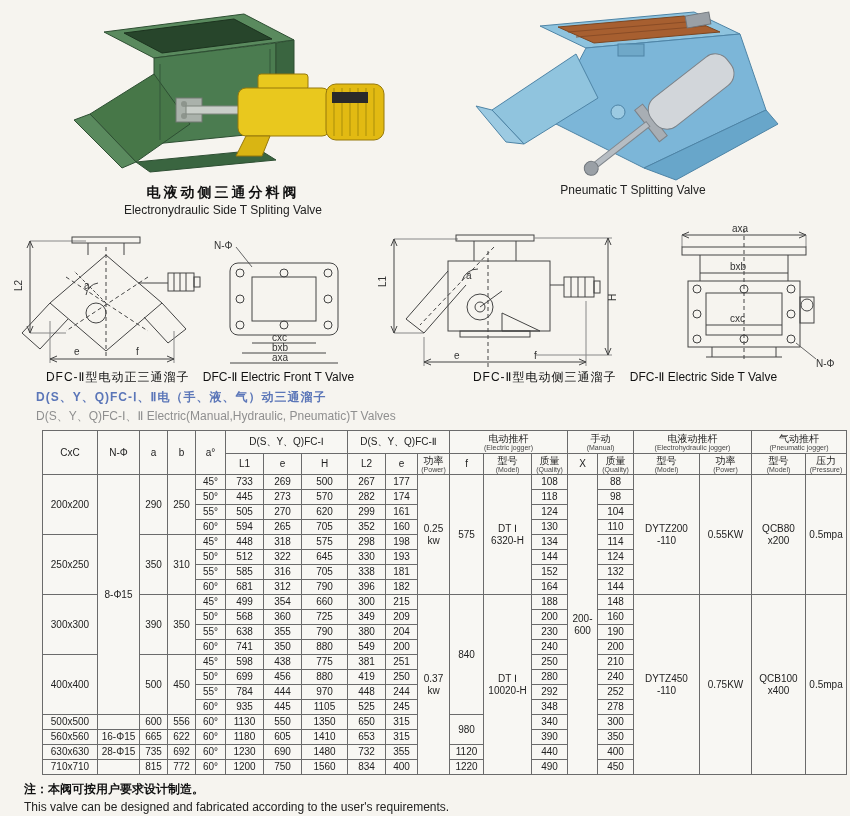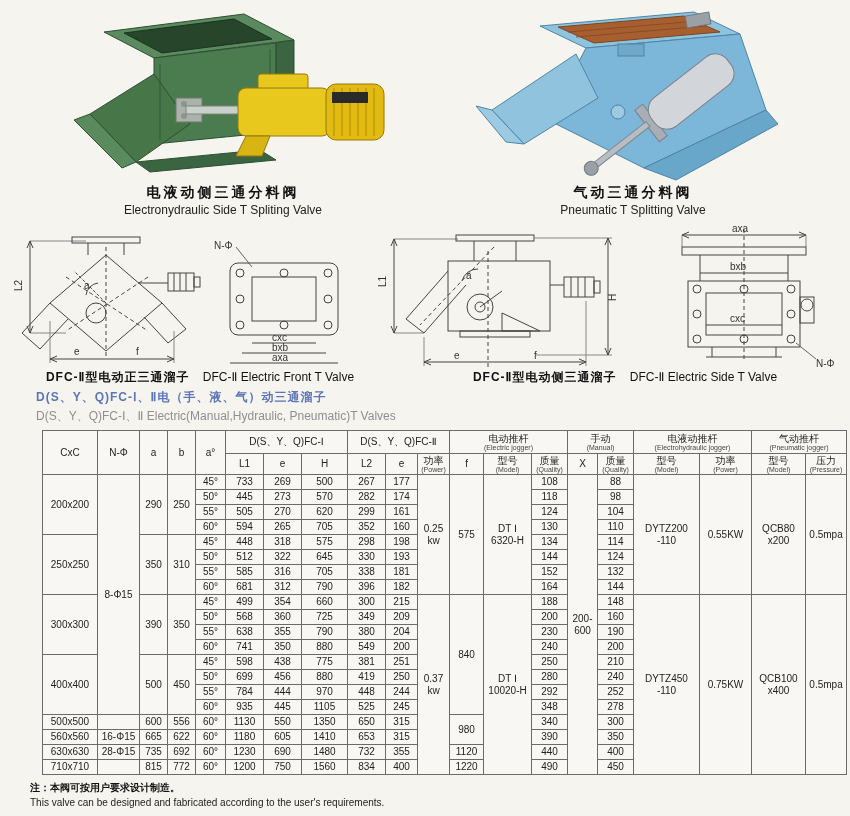--- a/index.html
+++ b/index.html
@@ -15,21 +15,21 @@
   .photo-fig{width:386px;text-align:center;margin:0;}
   .photo-fig svg{display:block;margin:0 auto;}
   .cap-zh{font-weight:bold;font-size:14px;letter-spacing:3px;margin-top:2px;color:#111;}
   .cap-en{font-size:12px;margin-top:1px;color:#222;}
   
   .diagrams{display:flex;justify-content:space-between;padding:4px 4px 0 8px;}
   .diagram-col{text-align:center;}
   .diag svg{display:block;}
   .diag text{font-family:"Liberation Sans",sans-serif;font-size:10px;fill:#333;}
   .dcap{margin-top:0px;font-size:12px;color:#111;}
-  .dcap-zh{font-weight:bold;letter-spacing:1px;padding-left:28px;}
+  .dcap-zh{font-weight:normal;letter-spacing:1px;padding-left:28px;}
   .dcap-en{margin-left:10px;font-weight:normal;}
   
   .title-block{padding:3px 0 0 36px;}
   .title-zh{color:#5b76b8;font-weight:bold;font-size:12px;letter-spacing:1px;}
   .title-en{color:#8f8f8f;font-size:12px;margin-top:2px;}
   
   table.spec{
     border-collapse:collapse;table-layout:fixed;
     width:804px;margin:5px 0 0 42px;
     font-size:10px;background:#f8f7f3;
@@ -39,21 +39,21 @@
     text-align:center;vertical-align:middle;
     padding:0;line-height:1.12;
     font-weight:normal;color:#222;
     white-space:pre-line;overflow:hidden;
   }
   table.spec thead tr.h1 th{height:22px;}
   table.spec thead tr.h2 th{height:20px;}
   table.spec tbody td{height:14px;}
   table.spec .sub{display:block;font-size:7px;line-height:1.1;color:#444;}
   
-  .note{margin:6px 0 0 30px;font-size:10px;color:#111;}
+  .note{margin:6px 0 0 24px;font-size:12px;color:#111;}
   .note-zh{font-weight:bold;}
   .note-en{margin-top:2px;color:#222;}
 </style>
 </head>
 <body>
 
 <div class="page">
 
   <div class="photos">
 
@@ -109,21 +109,20 @@
         <g transform="rotate(-38 240 92)">
           <rect x="188" y="72" width="10" height="40" fill="#a8aeb4" stroke="#7c8288"></rect>
           <rect x="196" y="74" width="96" height="36" rx="15" fill="#d2d6da" stroke="#7c8288"></rect>
           <rect x="120" y="88" width="70" height="6" fill="#b7bdc3" stroke="#80868c"></rect>
           <circle cx="118" cy="91" r="7" fill="#9aa0a6" stroke="#70767c"></circle>
         </g>
         <rect x="238" y="12" width="24" height="12" fill="#9aa0a6" stroke="#70767c" transform="rotate(-10 250 18)"></rect>
         <circle cx="170" cy="110" r="7" fill="#9ccae2" stroke="#4e84a6"></circle>
       </svg>
       <figcaption>
-        <div class="cap-zh">气动三通分料阀</div>
         <div class="cap-en">Pneumatic T Splitting Valve</div>
       </figcaption>
     </figure>
   </div>
 
   <div class="diagrams">
 
     <div class="diagram-col diag">
       <svg width="356" height="148" viewBox="0 0 356 148">
         <g stroke="#444" fill="none" stroke-width="1">

